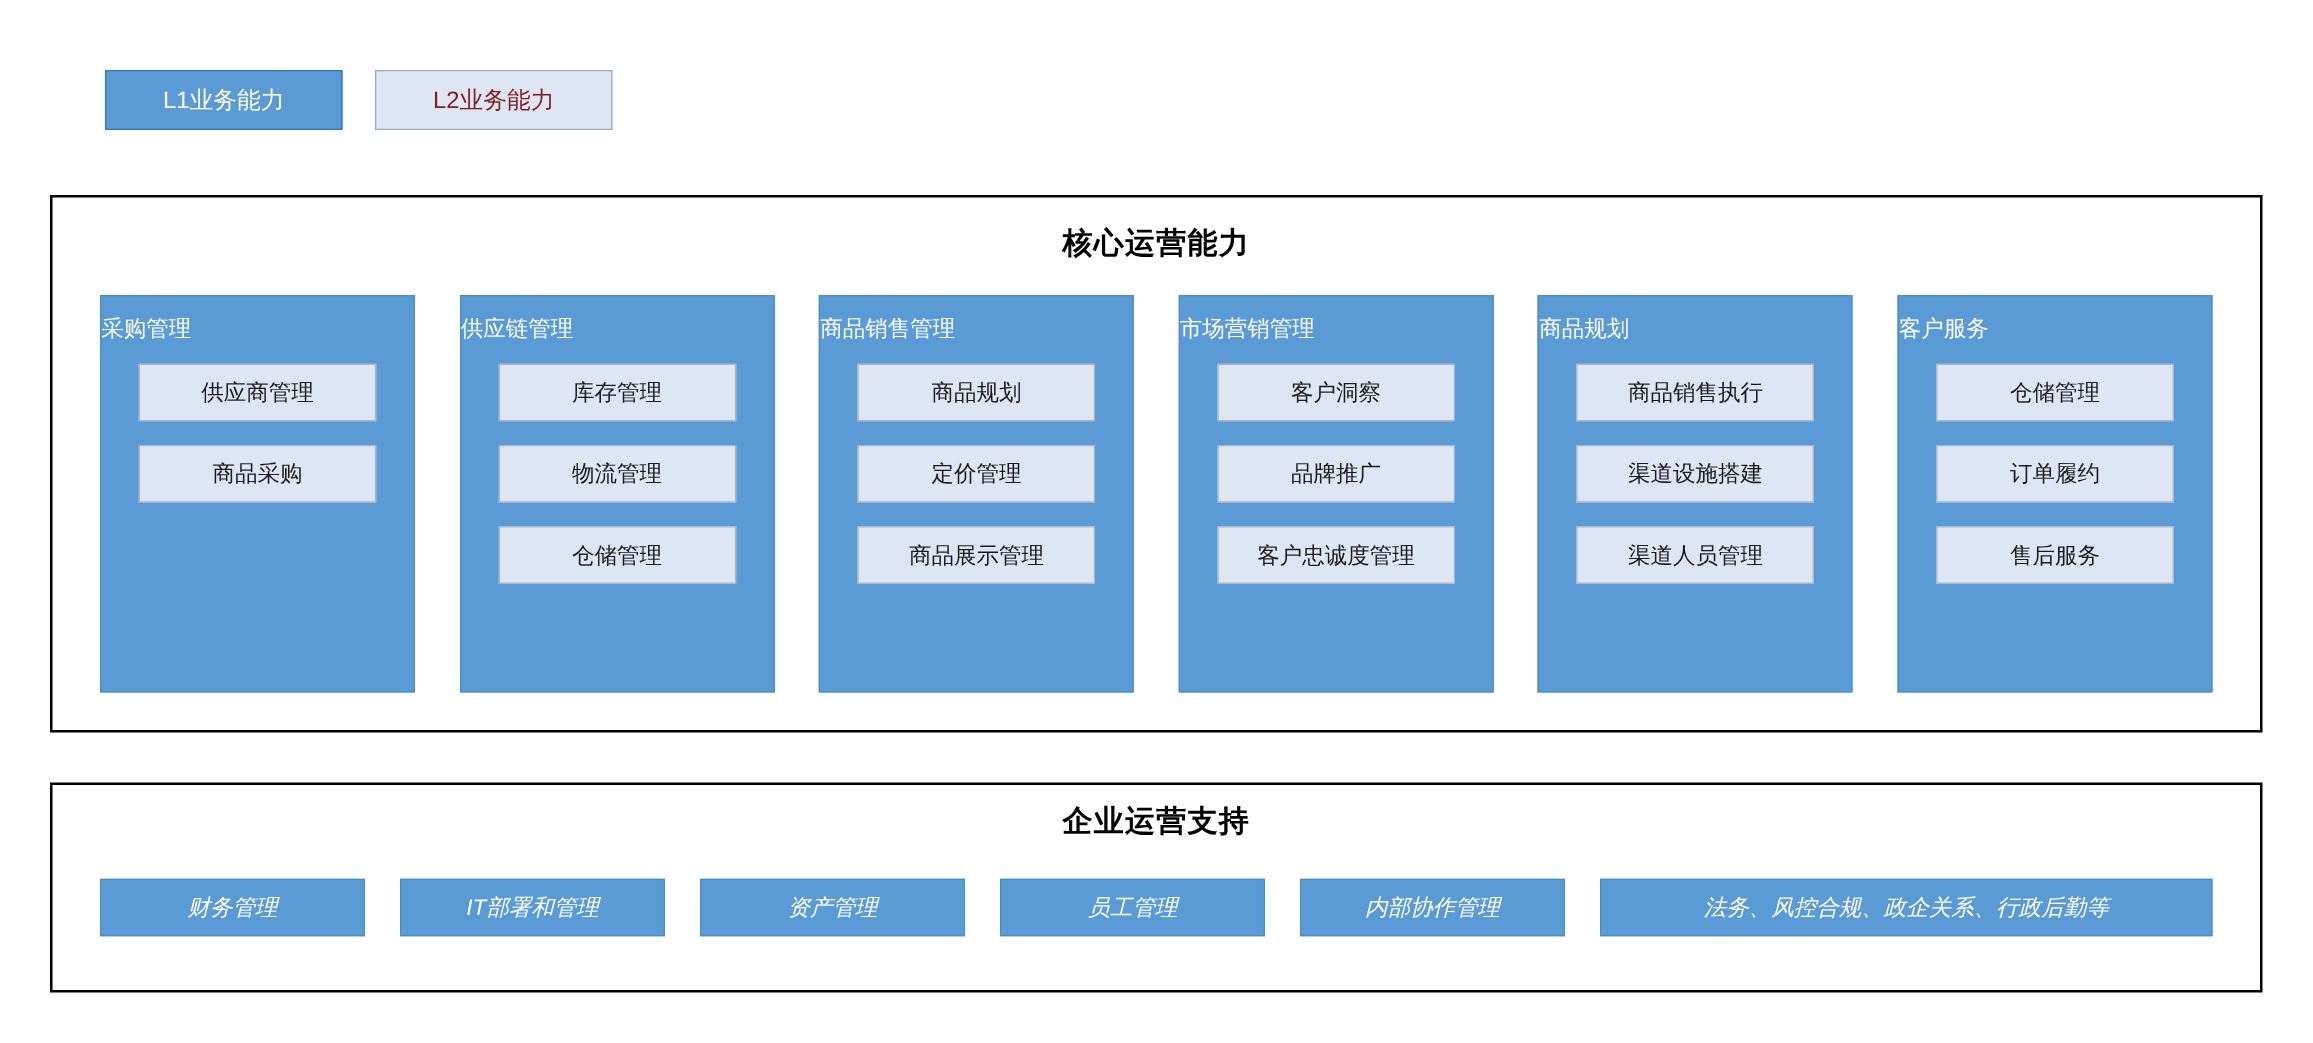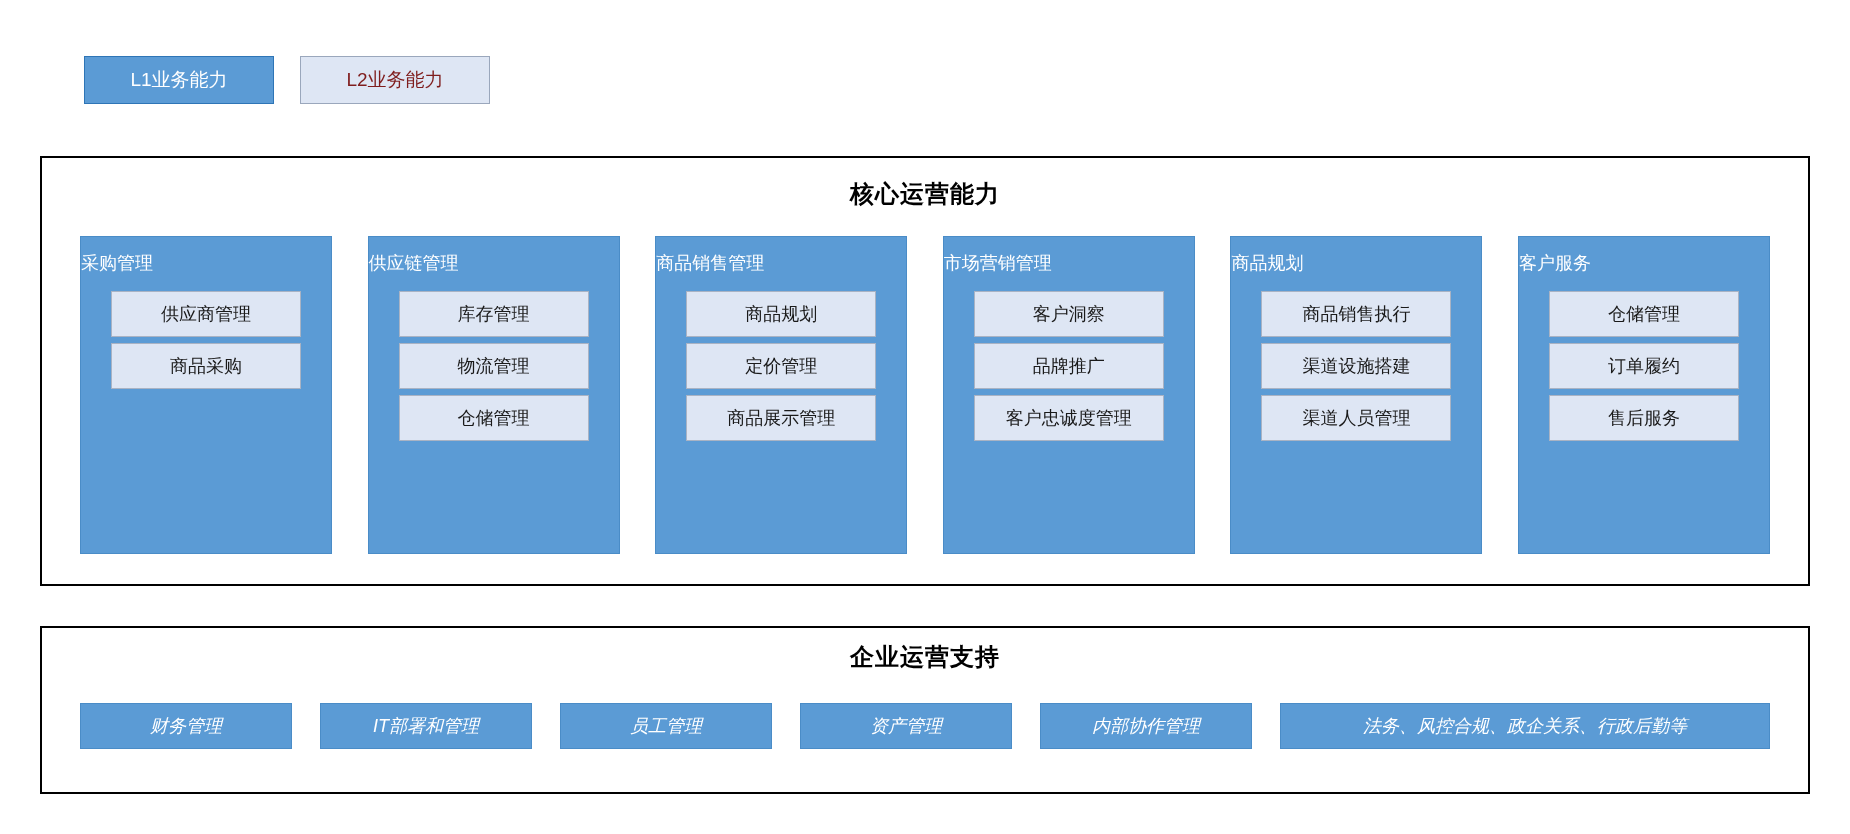--- a/index.html
+++ b/index.html
@@ -102,21 +102,21 @@
     font-size: 18px;
     line-height: 24px;
     margin-bottom: 16px;
     text-align: center;
   }
   .l2-list {
     width: 100%;
     display: flex;
     flex-direction: column;
     align-items: center;
-    gap: 6px;
+    gap: 19px;
   }
   .l2-box {
     width: 190px;
     height: 46px;
     background: #DEE6F4;
     border: 1.5px solid #A9B3C4;
     box-sizing: border-box;
     display: flex;
     align-items: center;
     justify-content: center;
@@ -222,20 +222,20 @@
       </div>
 
     </div>
   </div>
 
   <div class="panel panel-support">
     <div class="panel-title">企业运营支持</div>
     <div class="support-row">
       <div class="support-box narrow">财务管理</div>
       <div class="support-box narrow">IT部署和管理</div>
+      <div class="support-box narrow">资产管理</div>
       <div class="support-box narrow">员工管理</div>
-      <div class="support-box narrow">资产管理</div>
       <div class="support-box narrow">内部协作管理</div>
       <div class="support-box wide">法务、风控合规、政企关系、行政后勤等</div>
     </div>
   </div>
 
 </div>
 
 </body></html>

